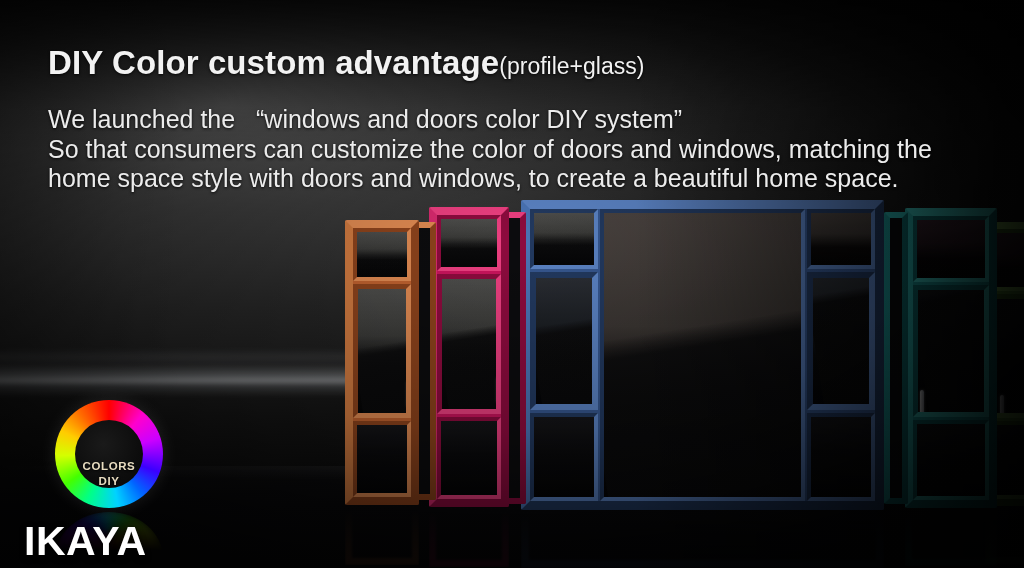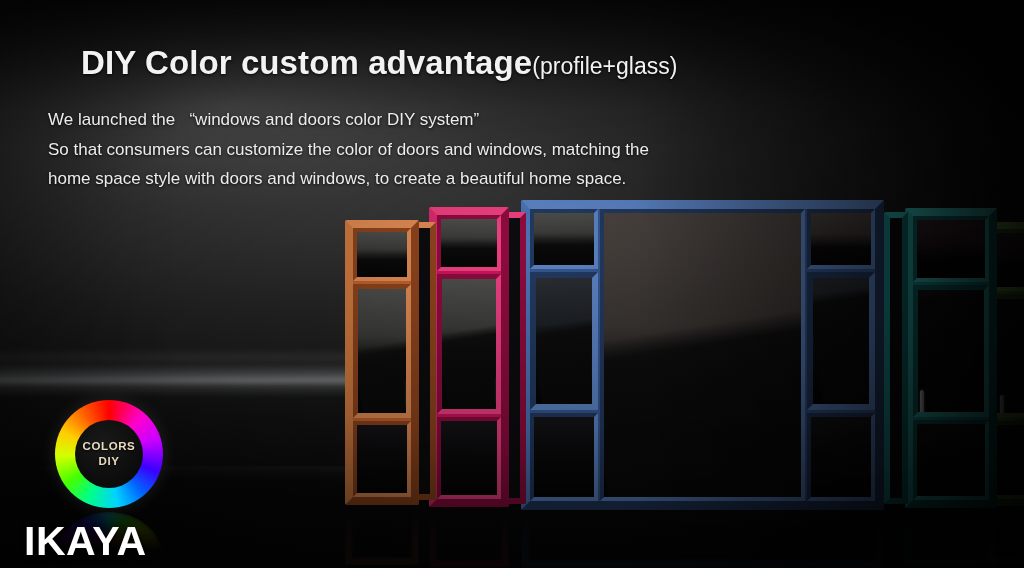--- a/index.html
+++ b/index.html
@@ -51,29 +51,28 @@
     position:absolute;left:0;right:0;bottom:0;height:8px;background:#ffffff;
   }
 
   
   .title{
     position:absolute;left:48px;top:44px;
     white-space:nowrap;
     color:#f2f2f2;
     font-size:33px;font-weight:600;letter-spacing:.1px;
     text-shadow:0 1px 3px rgba(0,0,0,.85);
-    margin-left:33px;
   }
   .title .sub{
     font-size:23px;font-weight:400;letter-spacing:0;
   }
   .body-text{
     position:absolute;left:48px;top:105px;
     color:#ececec;
-    font-size:17px;line-height:29.5px;font-weight:400;
+    font-size:25px;line-height:29.5px;font-weight:400;
     text-shadow:0 1px 3px rgba(0,0,0,.85);
     white-space:pre;
   }
 
   
   .stage{position:absolute;left:0;top:0;width:1024px;height:576px;}
   .win{
     position:absolute;
     box-sizing:border-box;
     border-style:solid;
@@ -140,21 +139,21 @@
     background:conic-gradient(from 0deg,
       #ff0000 0deg, #ff00cc 40deg, #cc00ff 72deg,
       #3b00ff 110deg, #0066ff 140deg, #00d2ff 170deg,
       #00ff88 205deg, #44ff00 235deg, #d4ff00 268deg,
       #ffcc00 296deg, #ff6a00 325deg, #ff0000 360deg);
     box-shadow:0 0 18px rgba(255,255,255,.10);
   }
   .wheel-hole{
     position:absolute;left:20px;top:20px;width:68px;height:68px;border-radius:50%;
     background:radial-gradient(circle at 42% 36%, #1a1a1a 0%, #0d0d0d 60%, #080808 100%);
-    display:flex;flex-direction:column;align-items:center;justify-content:center;
+    display:flex;flex-direction:column;align-items:center;justify-content:flex-end;
     gap:2px;
   }
   .wheel-hole span{
     color:#e8dcc0;font-size:11.5px;font-weight:700;letter-spacing:.6px;line-height:13px;
     text-shadow:0 1px 2px rgba(0,0,0,.9);
   }
   .wheel-refl{
     position:absolute;left:0;top:112px;width:108px;height:46px;
     background:conic-gradient(from 180deg,
       #ff0000 0deg, #ff00cc 40deg, #cc00ff 72deg,

